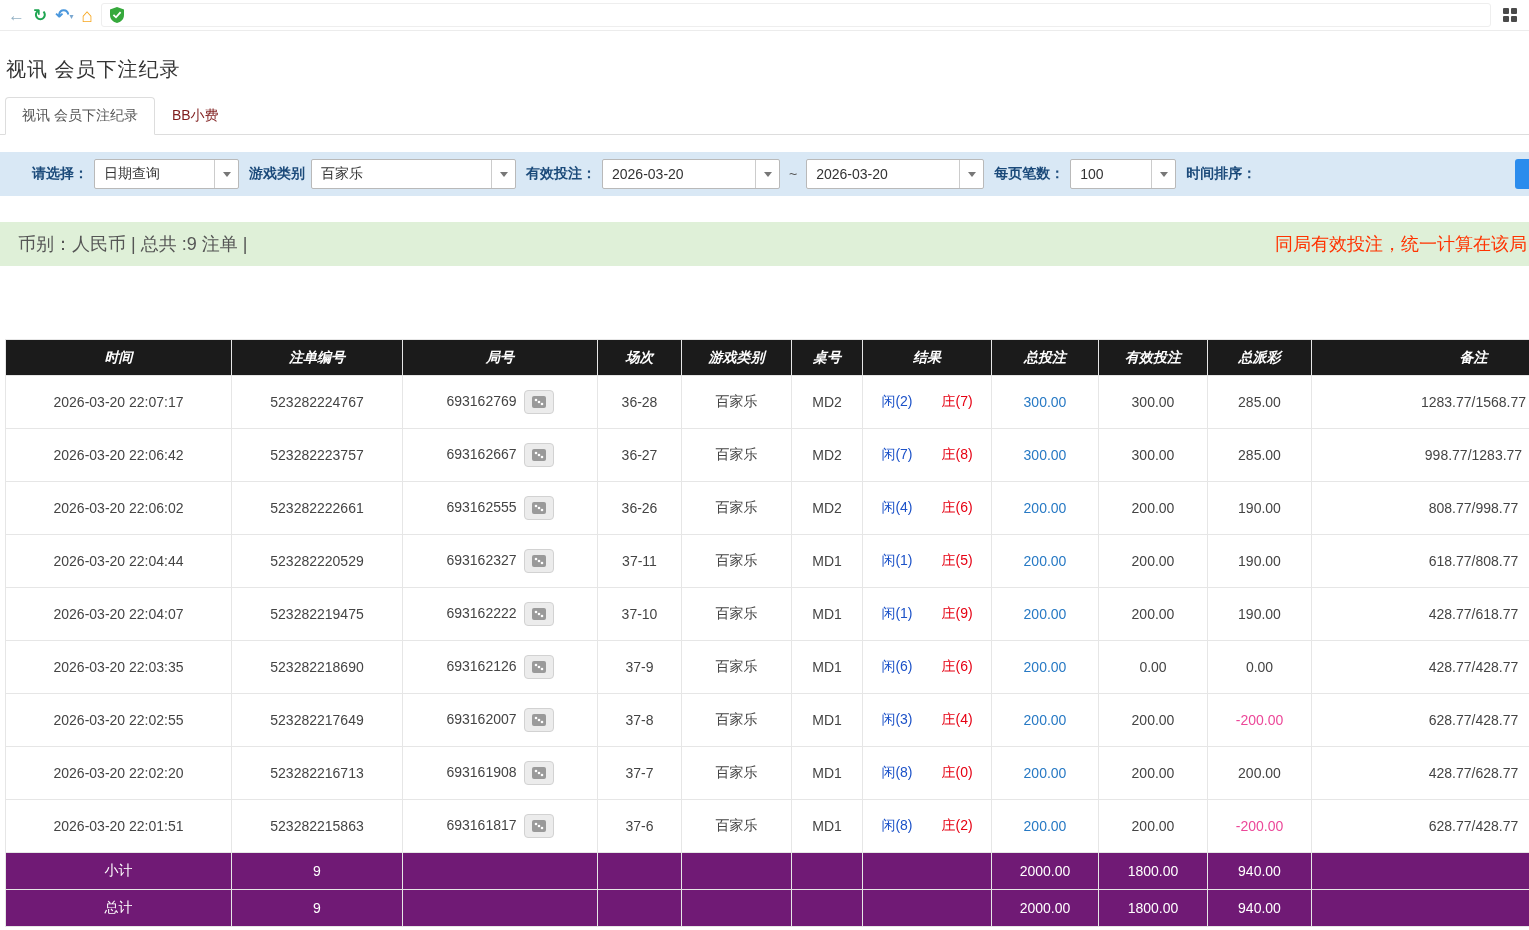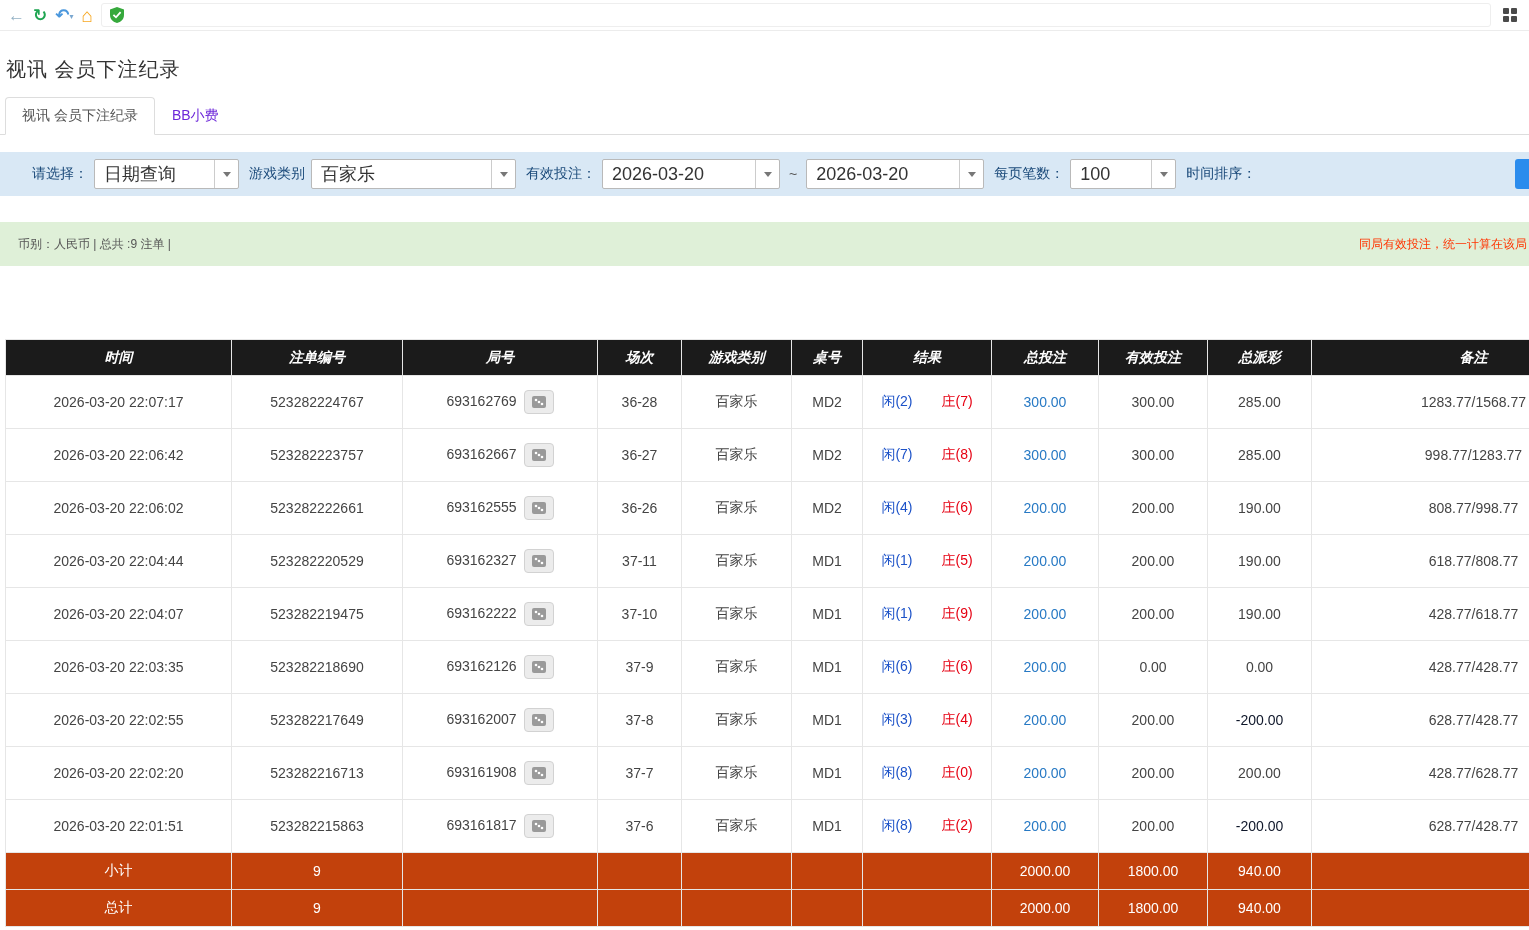--- a/index.html
+++ b/index.html
@@ -18,62 +18,62 @@
   .url-bar { flex:1; height:24px; display:flex; align-items:center; gap:6px;
     background:#fff; border:1px solid #eee; border-radius:3px; padding:0 8px;
     overflow:hidden; white-space:nowrap; }
   .url-domain { color:#333; font-size:13px; }
   .url-path { color:#8a8a8a; font-size:13px; }
   .ext-icon { display:flex; align-items:center; padding:0 4px; cursor:pointer; }
 
   
   .page-title { margin:25px 0 0 6px; font-size:20px; color:#333; letter-spacing:1px; }
   .tabs { margin-top:14px; padding-left:5px; display:flex; border-bottom:1px solid #ddd; }
-  .tab { padding:9px 16px; font-size:14px; color:#6d28d9; cursor:pointer;
+  .tab { padding:9px 16px; font-size:14px; color:#7f1d1d; cursor:pointer;
     margin-bottom:-1px; border:1px solid transparent; }
   .tab.active { background:#fff; color:#555; border-color:#ddd;
     border-bottom-color:#fff; border-radius:4px 4px 0 0; }
 
   
   .filter-bar { margin-top:17px; height:44px; background:#d9e8f5; display:flex;
     align-items:center; padding-left:28px; gap:6px; position:relative; }
-  .flabel { font-size:14px; font-weight:normal; color:#1b4a7a; white-space:nowrap; margin-left:4px; }
+  .flabel { font-size:14px; font-weight:bold; color:#1b4a7a; white-space:nowrap; margin-left:4px; }
   .sel { height:30px; background:#fff; border:1px solid #b9b9b9; border-radius:2px;
     display:flex; align-items:center; justify-content:space-between; cursor:pointer; flex:none; }
-  .sel-text { padding-left:9px; font-size:18px; color:#333; white-space:nowrap; }
+  .sel-text { padding-left:9px; font-size:14px; color:#333; white-space:nowrap; }
   .sel-arrow { width:24px; align-self:stretch; border-left:1px solid #ccc;
     display:flex; align-items:center; justify-content:center; }
   .sel-arrow::after { content:''; border-left:4px solid transparent;
     border-right:4px solid transparent; border-top:5px solid #777; }
   .tilde { font-size:14px; color:#555; padding:0 3px; }
   .search-btn { position:absolute; right:0; top:7px; width:14px; height:30px;
     background:#2b8ced; border-radius:3px 0 0 3px; cursor:pointer; }
 
   
   .info-bar { margin-top:26px; height:44px; background:#dff0d8; display:flex;
     align-items:center; justify-content:space-between; padding:0 2px 0 18px;
-    font-size:12px; overflow:hidden; white-space:nowrap; }
+    font-size:18px; overflow:hidden; white-space:nowrap; }
   .info-left { color:#555; }
   .info-right { color:#ff3300; }
 
   
   .table-wrap { margin:73px 0 0 5px; width:1630px; }
   table { border-collapse:collapse; table-layout:fixed; width:1630px; font-size:14px; }
   th { background:#1b1b1b; color:#fff; height:36px; font-weight:bold;
     border:1px solid #e6e6e6; text-align:center;font-style:italic; }
   td { height:53px; text-align:center; border:1px solid #e6e6e6; color:#444;
     background:#fff; overflow:hidden; white-space:nowrap; }
   .res-p { color:#1c52c8; margin-right:20px; }
   .res-b { color:#e60012;margin-left:9px; }
   .link { color:#2779c4; cursor:pointer; }
-  .neg { color:#0f172a; }
+  .neg { color:#ec4899; }
   .round-btn { display:inline-flex; width:30px; height:24px; background:#ececec;
     border:1px solid #d2d2d2; border-radius:4px; align-items:center;
     justify-content:center; margin-left:7px; vertical-align:middle; cursor:pointer; }
-  .foot-row td { background:#c2410c; color:#fff; height:37px; }
+  .foot-row td { background:#701a75; color:#fff; height:37px; }
 </style>
 </head>
 <body>
 
 <div class="browser-bar">
   <span class="nav-btn nav-back">←</span>
   <span class="nav-btn nav-refresh">↻</span>
   <span class="nav-btn nav-undo">↶<span class="caret">▾</span></span>
   <span class="nav-btn nav-home">⌂</span>
   <div class="url-bar">

